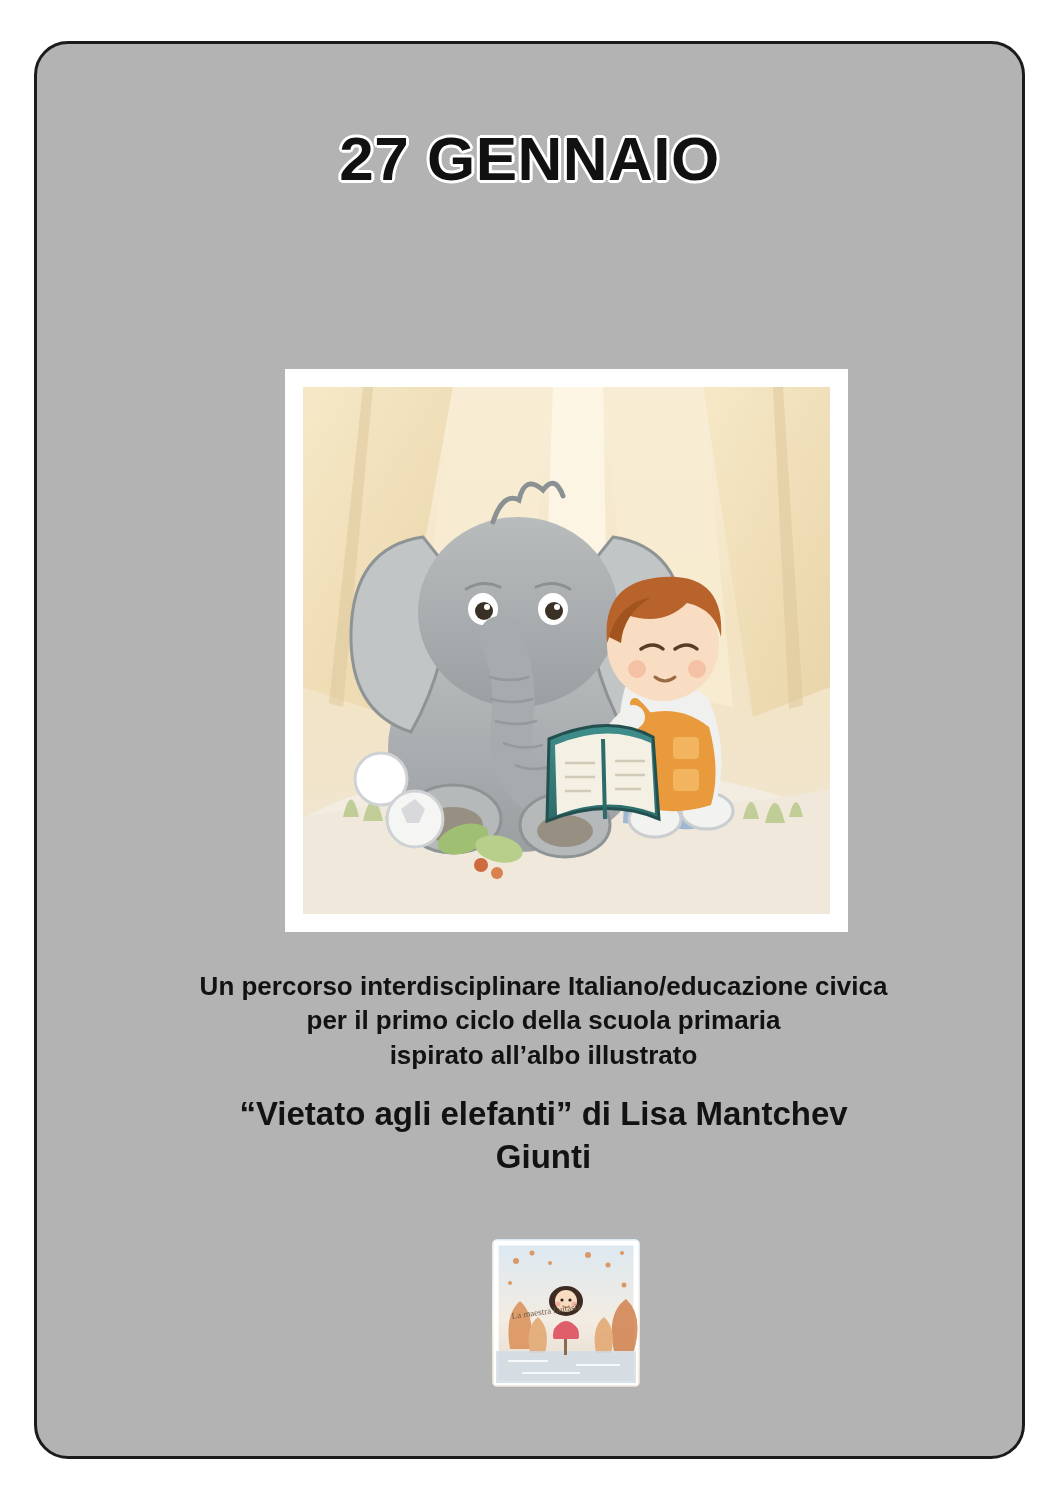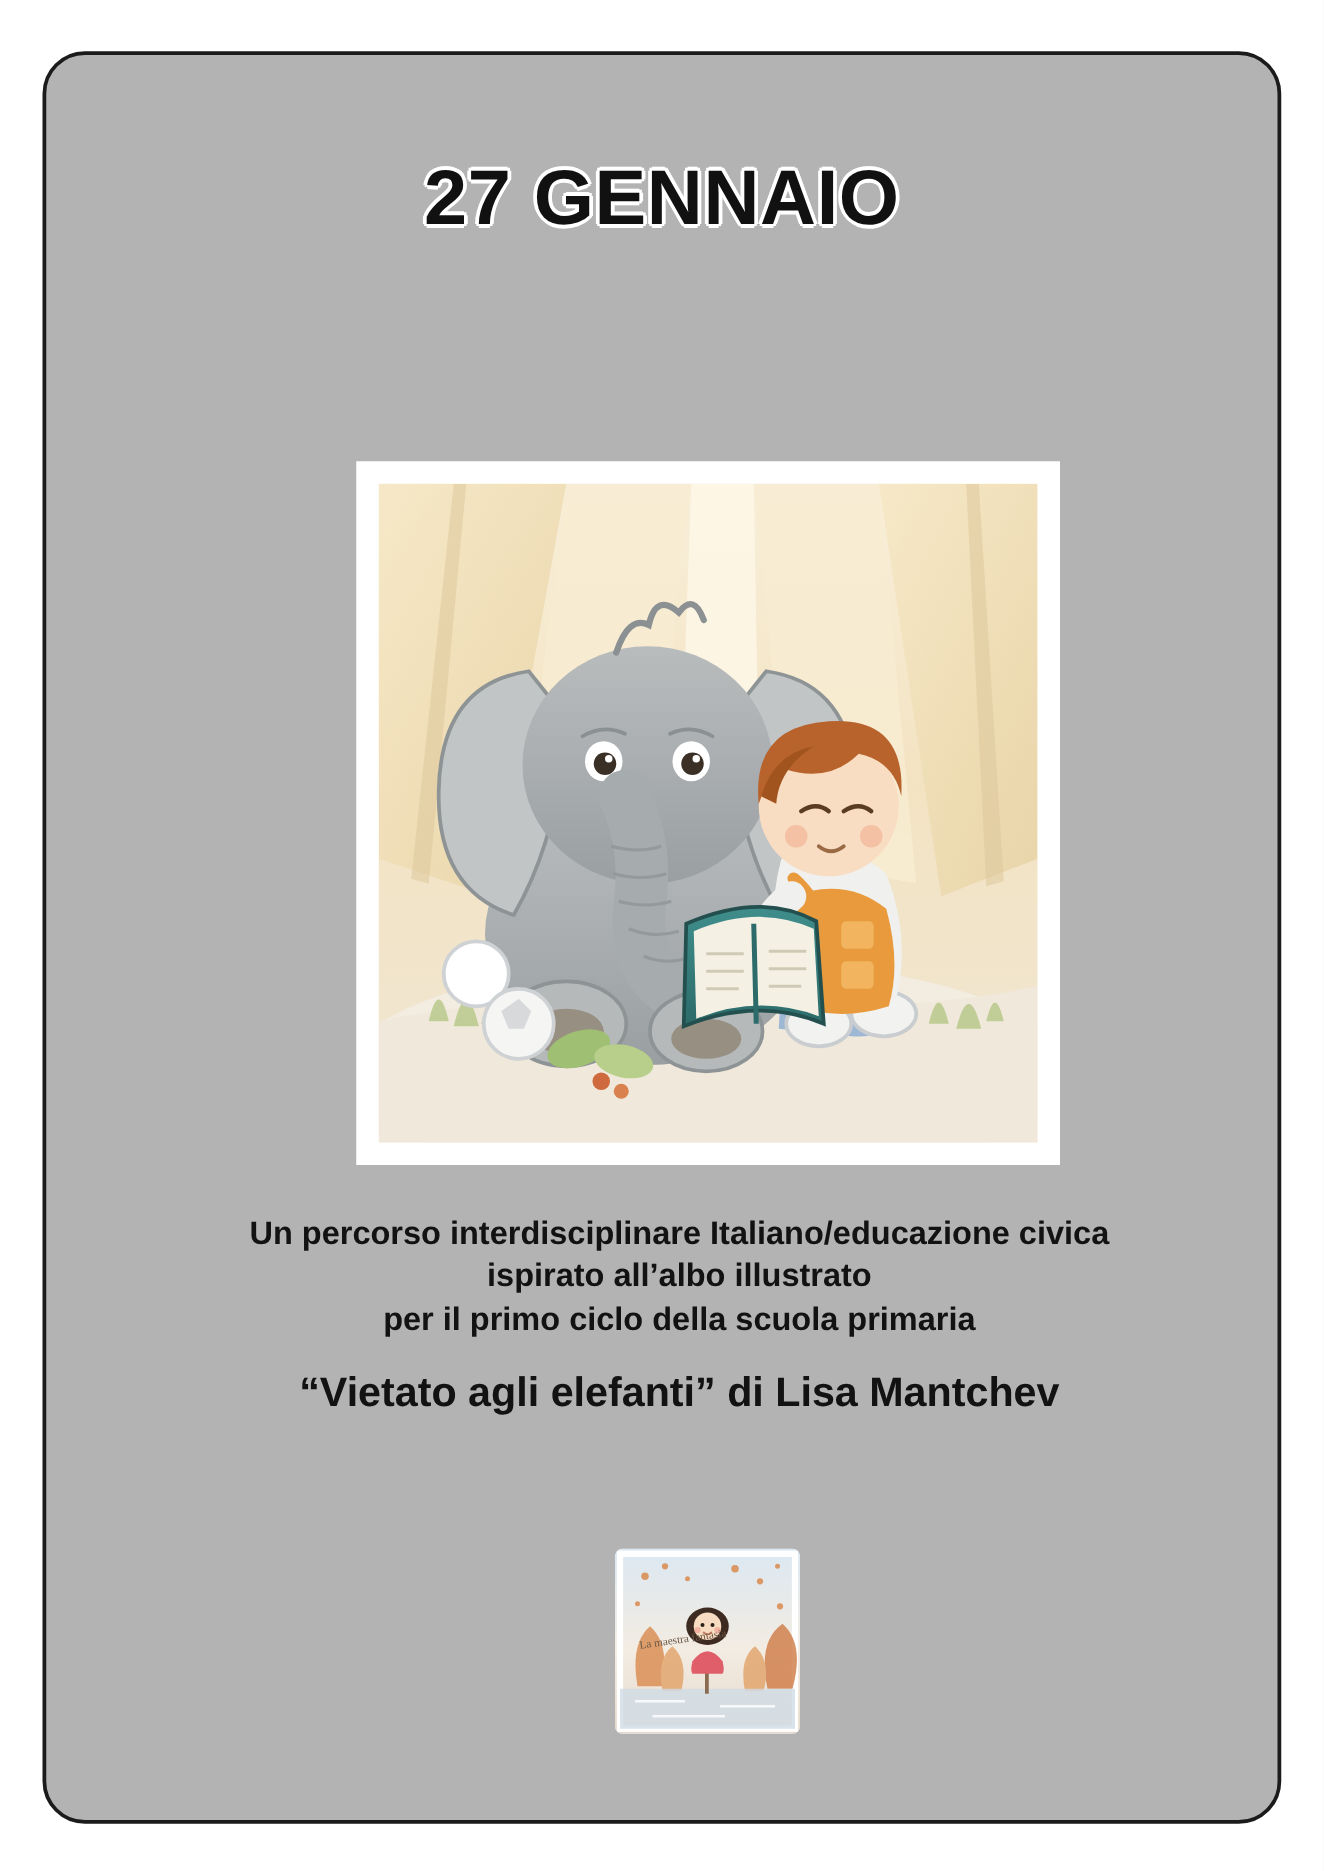--- a/index.html
+++ b/index.html
@@ -250,23 +250,24 @@
             <ellipse cx="196" cy="462" rx="24" ry="13" fill="#b7cf8a" transform="rotate(12 196 462)"></ellipse>
             <circle cx="178" cy="478" r="7" fill="#cf6a3e"></circle>
             <circle cx="194" cy="486" r="6" fill="#d9824f"></circle>
           </g>
         </svg>
       </div>
     </div>
 
     <div class="caption-block">
       <div class="caption-line caption-small">Un percorso  interdisciplinare Italiano/educazione civica</div>
+      <div class="caption-line caption-small">per il primo ciclo della scuola primaria</div>
       <div class="caption-line caption-small">ispirato all’albo illustrato</div>
-      <div class="caption-line caption-small">per il primo ciclo della scuola primaria</div>
       <div class="caption-line caption-big">“Vietato agli elefanti” di Lisa Mantchev</div>
+      <div class="caption-line caption-pub">Giunti</div>
     </div>
 
     <div class="logo">
       <svg viewBox="0 0 148 148" xmlns="http://www.w3.org/2000/svg" aria-hidden="true">
         <defs>
           <linearGradient id="lsky" x1="0" y1="0" x2="0" y2="1">
             <stop offset="0%" stop-color="#dbe8f2"></stop>
             <stop offset="55%" stop-color="#f3ece2"></stop>
             <stop offset="100%" stop-color="#e6d9cc"></stop>
           </linearGradient>

